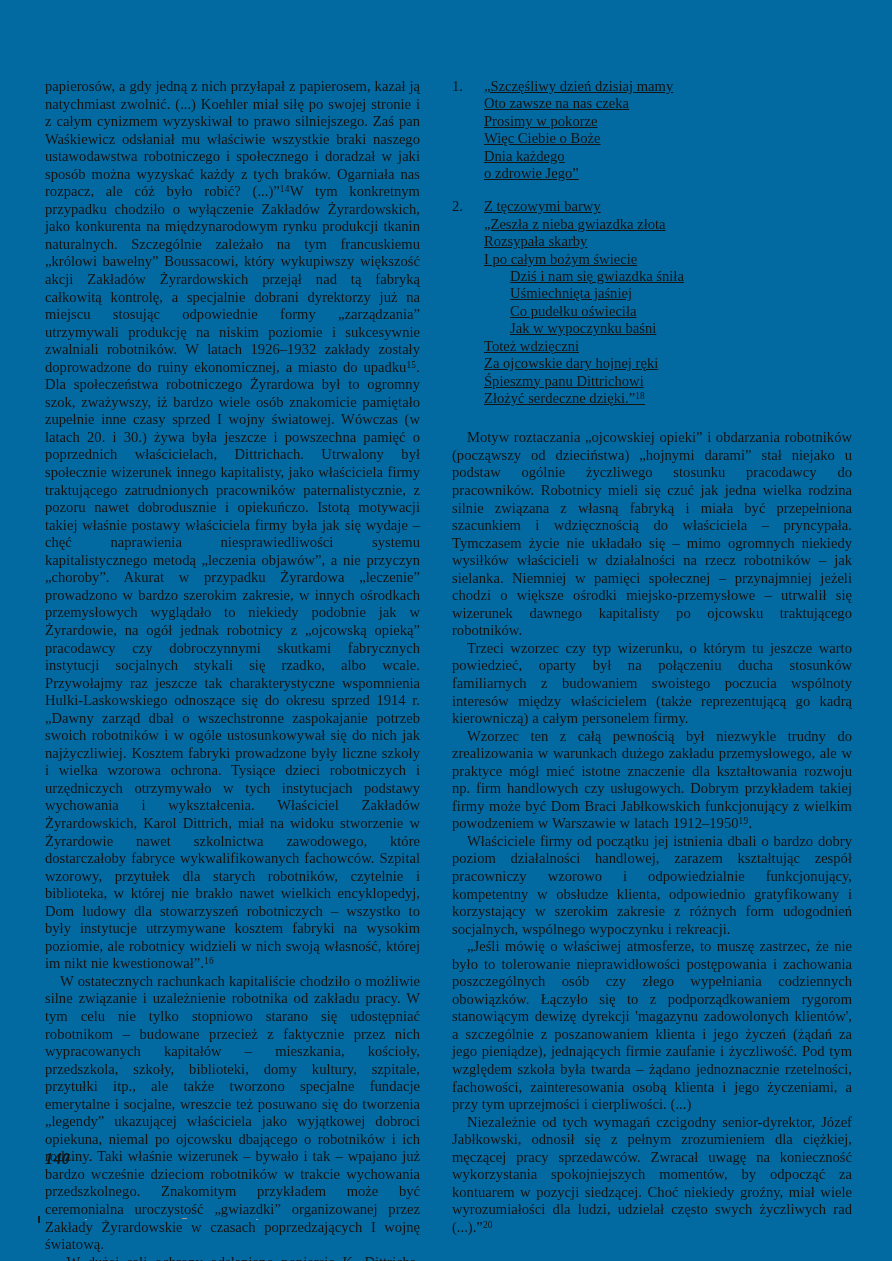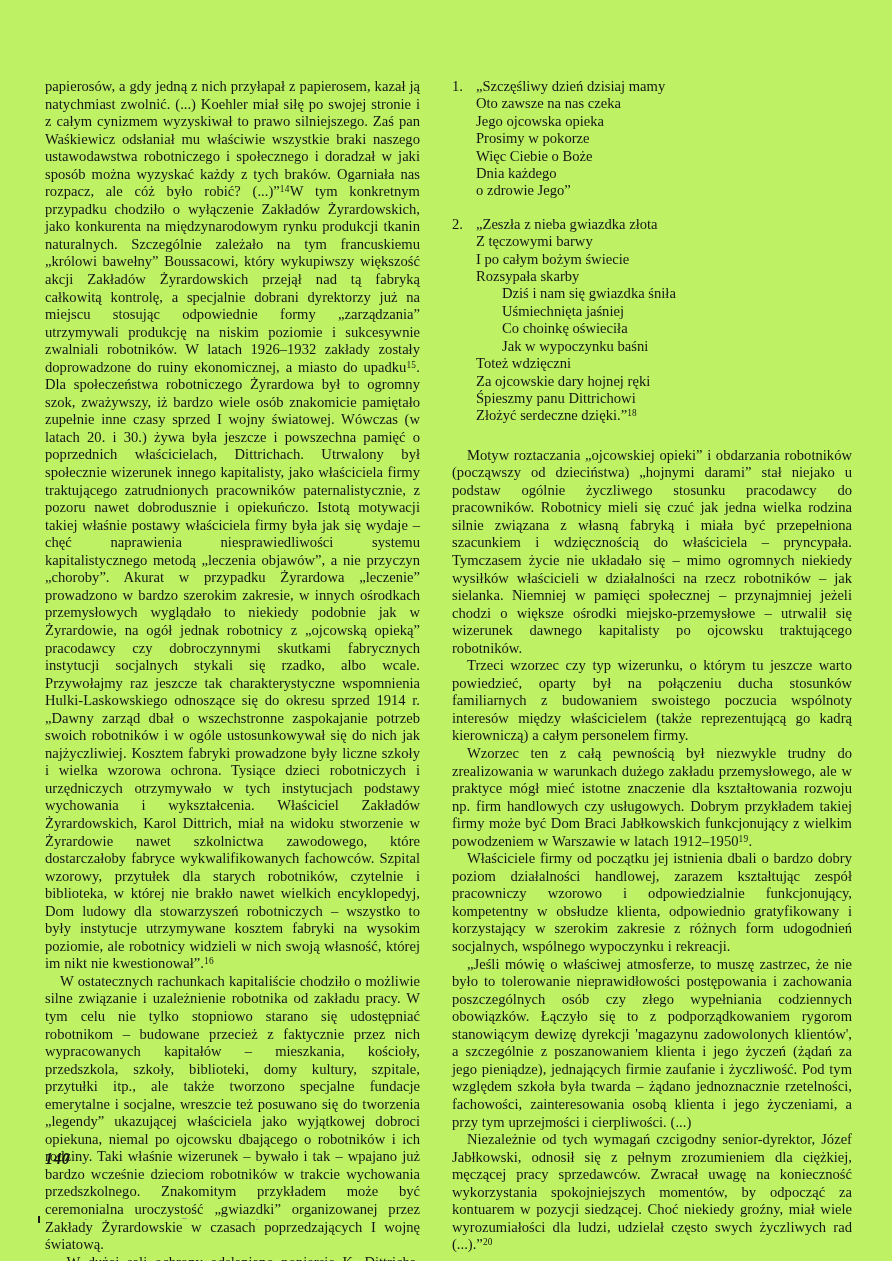--- a/index.html
+++ b/index.html
@@ -10,21 +10,21 @@
   }
   body {
     font-family: "Liberation Serif", "DejaVu Serif", serif;
     color: #141414;
   }
   .page {
     position: relative;
     width: 892px;
     height: 1261px;
     margin: 0 auto;
-    background: #bef264;
+    background: #0369a1;
     overflow: hidden;
   }
   .columns {
     position: absolute;
     top: 78px;
     left: 0;
     width: 892px;
     height: 1060px;
   }
   .col {
@@ -65,21 +65,22 @@
   .verse + .verse { margin-top: 16px; }
   .verse-num {
     position: absolute;
     left: 0;
     top: 0;
     width: 17px;
     text-align: left;
     font-size: 14.6px;
   }
   .verse-lines {
-    margin-left: 24px;
+    margin-left: 32px;
+    text-decoration: underline;
   }
   .vline {
     white-space: pre;
     text-align: left;
   }
   .vline.ind { padding-left: 26px; }
 
   .verse-gap-after { height: 22px; }
 
   
@@ -121,37 +122,36 @@
         <p class="para indent">W ostatecznych rachunkach kapitaliście chodziło o możliwie silne związanie i uzależnienie robotnika od zakładu pracy. W tym celu nie tylko stopniowo starano się udostępniać robotnikom – budowane przecież z faktycznie przez nich wypracowanych kapitałów – mieszkania, kościoły, przedszkola, szkoły, biblioteki, domy kultury, szpitale, przytułki itp., ale także tworzono specjalne fundacje emerytalne i socjalne, wreszcie też posuwano się do tworzenia „legendy” ukazującej właściciela jako wyjątkowej dobroci opiekuna, niemal po ojcowsku dbającego o robotników i ich rodziny. Taki właśnie wizerunek – bywało i tak – wpajano już bardzo wcześnie dzieciom robotników w trakcie wychowania przedszkolnego. Znakomitym przykładem może być ceremonialna uroczystość „gwiazdki” organizowanej przez Zakłady Żyrardowskie w czasach poprzedzających I wojnę światową.</p>
         <p class="para indent">„W dużej sali ochrony odsłaniano popiersie K. Dittricha. Śpiewano kolędy, a także piosenki o Dittrichu. Wśród prezentów były: towar na sukienkę, pończochy, podwiązki, koszulki, cukier kostkowy, kawa prawdziwa, landryny w pudełku, pomarańcze, duża strucla. Biedne dzieci, sieroty otrzymywały dodatkowo paletka, buciki, ubranka. Na wszystkie te prezenty trzeba było wcześniej zanieść dużą chustę z przyszytym nazwiskiem.” Następnie dzieci wyrażały wdzięczność za otrzymane podarunki śpiewając pod popiersiem Dittricha:</p>
       </div>
 
     <div class="col col-right" id="right-column">
         <div class="verse">
           <div class="verse-num">1.</div>
           <div class="verse-lines">
             <div class="vline">„Szczęśliwy dzień dzisiaj mamy</div>
             <div class="vline">Oto zawsze na nas czeka</div>
-            <div class="vline">Jego ojcowska opieka</div>
             <div class="vline">Prosimy w pokorze</div>
             <div class="vline">Więc Ciebie o Boże</div>
             <div class="vline">Dnia każdego</div>
             <div class="vline">o zdrowie Jego”</div>
           </div>
         </div>
         <div class="verse">
           <div class="verse-num">2.</div>
           <div class="verse-lines">
+            <div class="vline">Z tęczowymi barwy</div>
             <div class="vline">„Zeszła z nieba gwiazdka złota</div>
-            <div class="vline">Z tęczowymi barwy</div>
+            <div class="vline">Rozsypała skarby</div>
             <div class="vline">I po całym bożym świecie</div>
-            <div class="vline">Rozsypała skarby</div>
             <div class="vline ind">Dziś i nam się gwiazdka śniła</div>
             <div class="vline ind">Uśmiechnięta jaśniej</div>
-            <div class="vline ind">Co choinkę oświeciła</div>
+            <div class="vline ind">Co pudełku oświeciła</div>
             <div class="vline ind">Jak w wypoczynku baśni</div>
             <div class="vline">Toteż wdzięczni</div>
             <div class="vline">Za ojcowskie dary hojnej ręki</div>
             <div class="vline">Śpieszmy panu Dittrichowi</div>
             <div class="vline">Złożyć serdeczne dzięki.”<sup class="fn">18</sup></div>
           </div>
         </div>
         <div class="verse-gap-after"></div>
         <p class="para indent">Motyw roztaczania „ojcowskiej opieki” i obdarzania robotników (począwszy od dzieciństwa) „hojnymi darami” stał niejako u podstaw ogólnie życzliwego stosunku pracodawcy do pracowników. Robotnicy mieli się czuć jak jedna wielka rodzina silnie związana z własną fabryką i miała być przepełniona szacunkiem i wdzięcznością do właściciela – pryncypała. Tymczasem życie nie układało się – mimo ogromnych niekiedy wysiłków właścicieli w działalności na rzecz robotników – jak sielanka. Niemniej w pamięci społecznej – przynajmniej jeżeli chodzi o większe ośrodki miejsko-przemysłowe – utrwalił się wizerunek dawnego kapitalisty po ojcowsku traktującego robotników.</p>
         <p class="para indent">Trzeci wzorzec czy typ wizerunku, o którym tu jeszcze warto powiedzieć, oparty był na połączeniu ducha stosunków familiarnych z budowaniem swoistego poczucia wspólnoty interesów między właścicielem (także reprezentującą go kadrą kierowniczą) a całym personelem firmy.</p>

